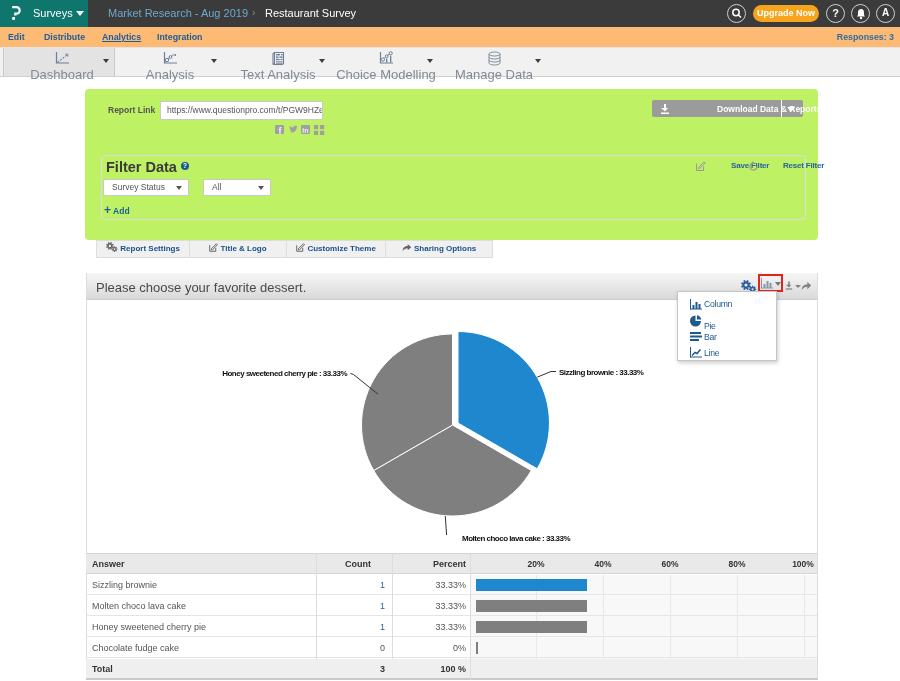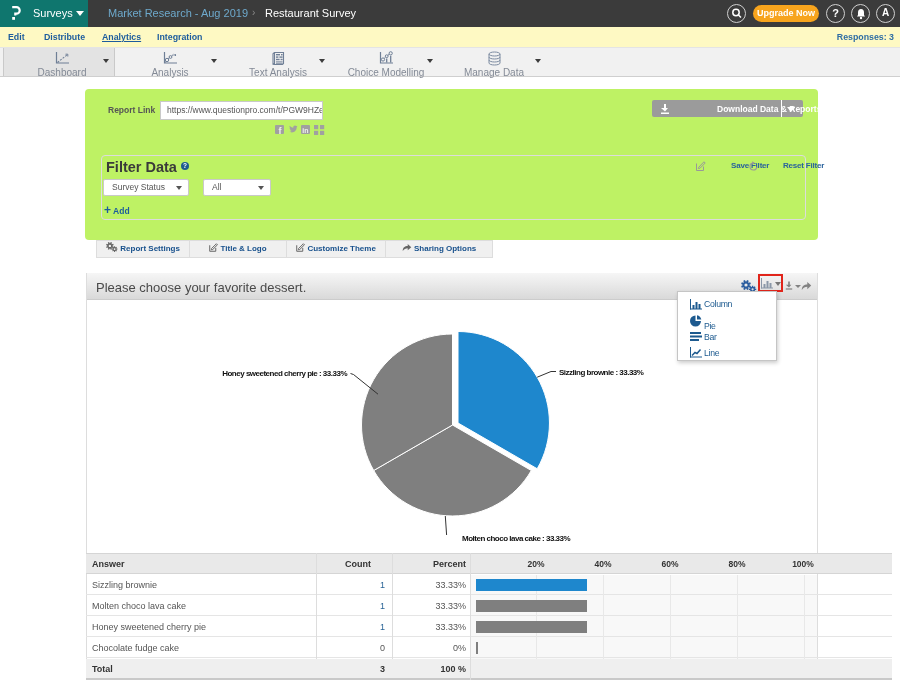--- a/index.html
+++ b/index.html
@@ -11,29 +11,29 @@
 #bluebox { position:absolute; left:0; top:0; width:88px; height:27px; background:#0f766e; }
 #surveys { position:absolute; left:33px; top:7px; color:#fff; font-size:11px; }
 .caret-w { position:absolute; width:0; height:0; border-left:4px solid transparent; border-right:4px solid transparent; border-top:5px solid #fff; }
 #crumb1 { position:absolute; left:108px; top:7px; color:#6ea9cc; font-size:11px; }
 #crumbgt { position:absolute; left:252px; top:7px; color:#8a8a8a; font-size:10px; }
 #crumb2 { position:absolute; left:265px; top:7px; color:#fff; font-size:11px; }
 .tcircle { position:absolute; top:4px; width:19px; height:19px; border:1.5px solid #cfcfcf; border-radius:50%; color:#fff; text-align:center; }
 #upgrade { position:absolute; left:753px; top:5px; width:66px; height:17px; background:#f7a41d; border-radius:9px; color:#fff; font-size:9px; font-weight:bold; text-align:center; line-height:17px; }
 
 
-#nav { position:absolute; left:0; top:27px; width:900px; height:31px; background:#fef9c3; }
+#nav { position:absolute; left:0; top:27px; width:900px; height:31px; background:#fdba74; }
 .navitem { position:absolute; top:5px; color:#1d5c9d; font-size:8.8px; font-weight:bold; }
 #responses { position:absolute; right:6px; top:5px; color:#2e6da4; font-size:8.8px; font-weight:bold; }
 
 
 #toolbar { position:absolute; left:0; top:47px; width:900px; height:30px; background:#f1f1f1; border-top:1px solid #e4e4e4; border-bottom:1px solid #cfcfcf; }
 #activetab { position:absolute; left:3px; top:0px; width:112px; height:28px; background:#e3e3e3; border-left:1px solid #c9c9c9; border-right:1px solid #c9c9c9; }
 .tbicon { position:absolute; top:3px; }
-.tblabel { position:absolute; top:19px; font-size:10px; color:#838a96; width:120px; text-align:center; }
+.tblabel { position:absolute; top:19px; font-size:13px; color:#838a96; width:120px; text-align:center; }
 .caret-d { position:absolute; width:0; height:0; border-left:3.5px solid transparent; border-right:3.5px solid transparent; border-top:4px solid #3c3c3c; }
 
 
 #graypanel { position:absolute; left:85px; top:89px; width:733px; height:151px; background:#bef264; border-radius:4px; }
 #rl-label { position:absolute; left:23px; top:16px; font-size:8.5px; font-weight:bold; color:#555; }
 #rl-input { position:absolute; left:75px; top:12px; width:163px; height:19px; background:#fff; border:1px solid #c9c9c9; font-size:8.5px; color:#555; line-height:17px; padding-left:6px; white-space:nowrap; overflow:hidden; }
 #social { position:absolute; left:190px; top:33px; width:50px; height:12px; }
 #dlbtn { position:absolute; left:567px; top:11px; width:151px; height:17px; background:#9b9b9b; border-radius:2px; color:#fff; }
 #dlbtn .txt { position:absolute; left:21px; top:4px; font-size:8.5px; font-weight:bold; white-space:nowrap;padding-left:44px; }
 #dlbtn .sep { position:absolute; right:21px; top:0; width:1px; height:17px; background:#fff; }
@@ -53,21 +53,21 @@
 #chead { position:absolute; left:0; top:0; width:730px; height:27px; background:linear-gradient(#f6f6f6,#d9d9d9); border-bottom:1px solid #ccc; }
 #ctitle { position:absolute; left:9px; top:7px; font-size:13px; color:#4a4a4a; }
 #redbox { position:absolute; left:671px; top:1px; width:25px; height:18px; border:2px solid #e1251b; }
 
 
 #dropdown { position:absolute; left:677px; top:291px; width:100px; height:70px; background:#fff; border:1px solid #c5c5c5; box-shadow:1px 2px 4px rgba(0,0,0,0.2); z-index:5; }
 .dditem { position:absolute; left:26px; font-size:8.7px; color:#1d5a8f; letter-spacing:-0.3px; }
 
 
 #qtable { position:absolute; left:86px; top:553px; width:731px; height:127px; font-size:9px; color:#555; }
-.trow { position:absolute; left:0; width:806px; }
+.trow { position:absolute; left:0; width:731px; }
 .cellL { position:absolute; left:6px; }
 .cellR { position:absolute; text-align:right; }
 .cellC { position:absolute; text-align:center; }
 .vline { position:absolute; top:0; width:1px; background:#ddd; }
 .gridl { position:absolute; width:1px; background:#e8e8e8; z-index:1; }
 .bar { position:absolute; height:12px; z-index:2; }
 </style>
 </head>
 <body>
 <div id="page">

